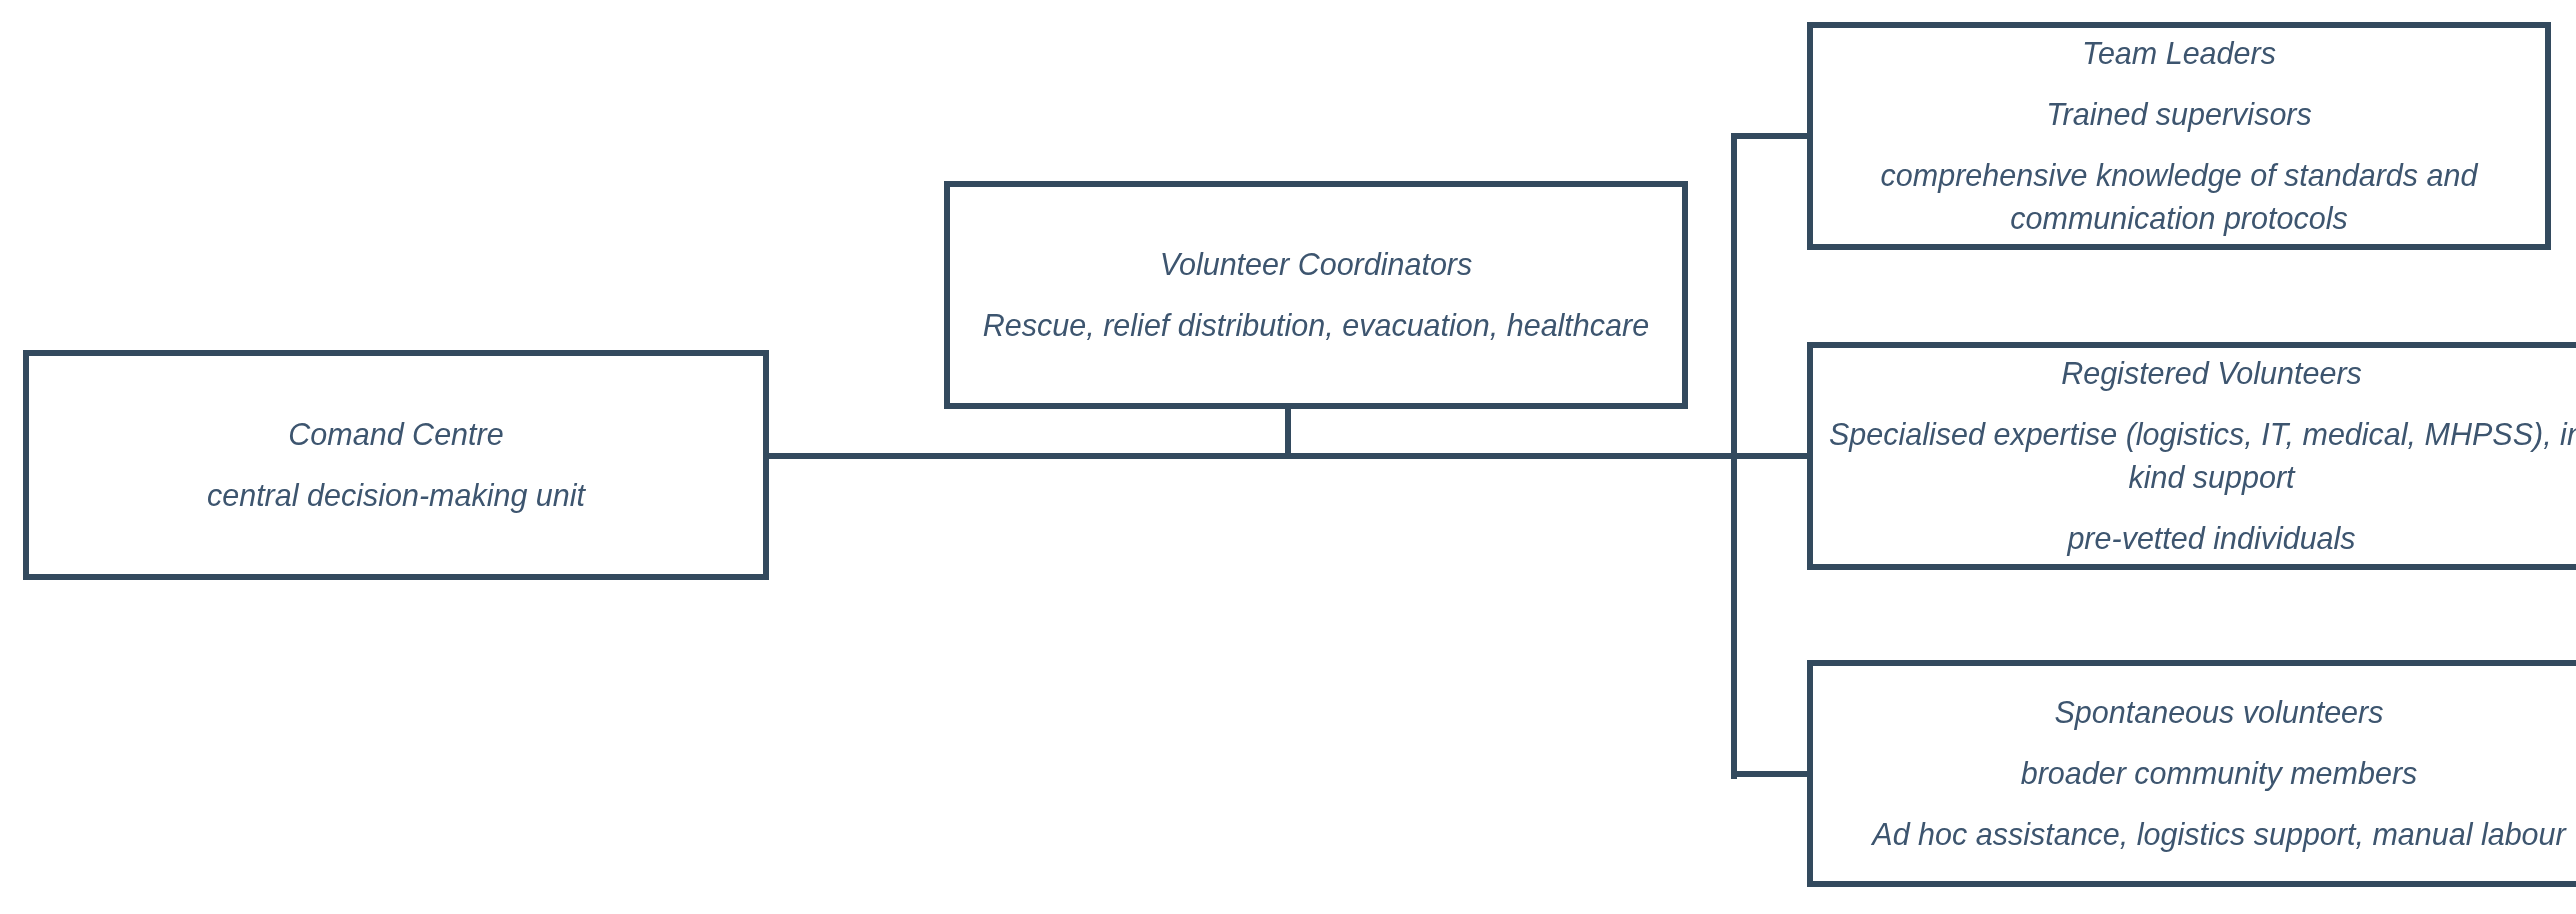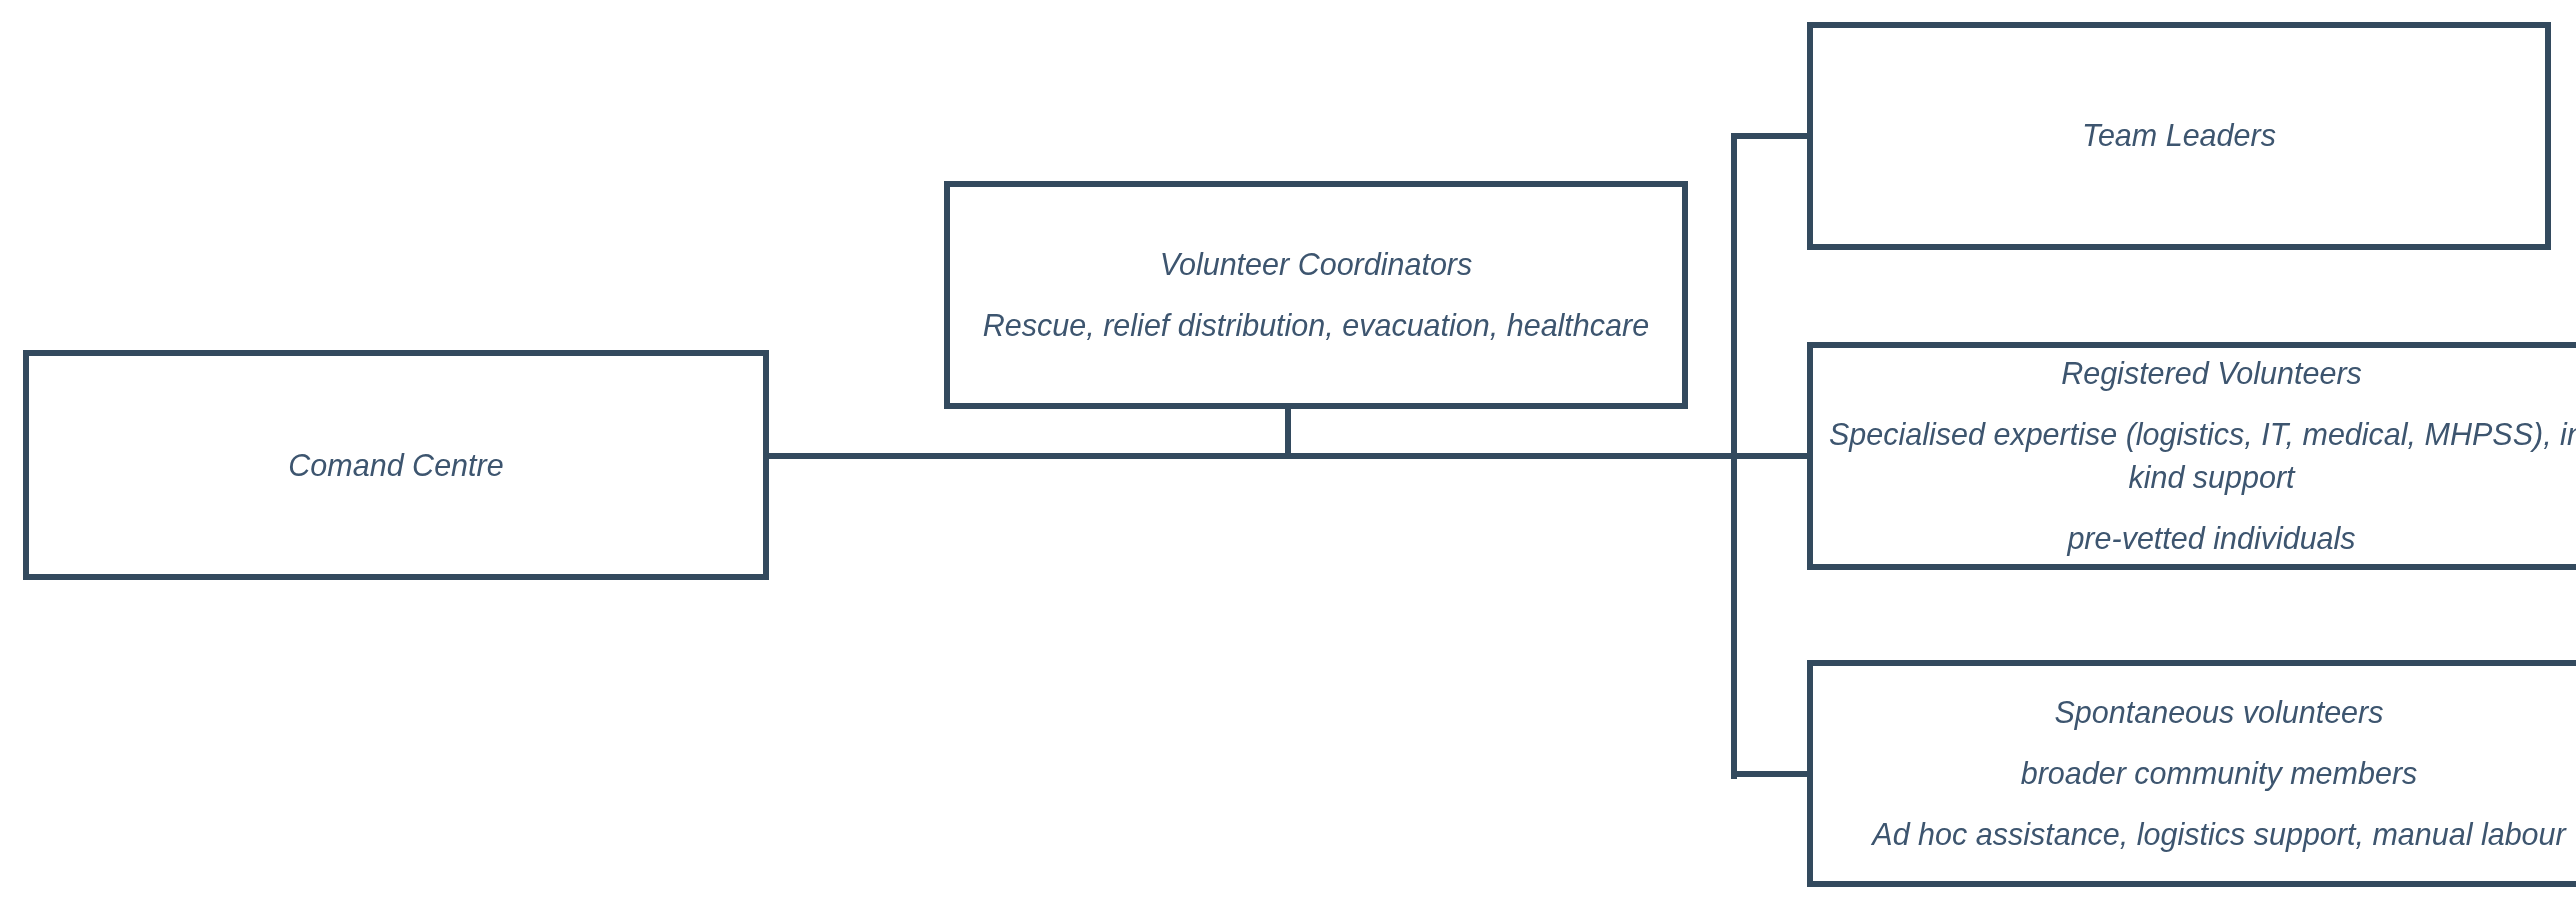--- a/index.html
+++ b/index.html
@@ -53,29 +53,32 @@
 <div class="canvas">
 
   <div class="connector" style="left:769px; top:453px; width:1038px; height:5.5px;"></div>
   <div class="connector" style="left:1285px; top:409px; width:5.5px; height:50px;"></div>
   <div class="connector" style="left:1731px; top:133px; width:5.5px; height:646px;"></div>
   <div class="connector" style="left:1733px; top:133px; width:76px; height:5.5px;"></div>
   <div class="connector" style="left:1733px; top:771px; width:76px; height:5.5px;"></div>
 
   <div class="node" id="node-command">
     <p>Comand Centre</p>
+    <p>central decision-making unit</p>
   </div>
 
   <div class="node" id="node-coord">
     <p>Volunteer Coordinators</p>
     <p>Rescue, relief distribution, evacuation, healthcare</p>
   </div>
 
   <div class="node" id="node-team">
     <p>Team Leaders</p>
+    <p>Trained supervisors</p>
+    <p>comprehensive knowledge of standards and communication protocols</p>
   </div>
 
   <div class="node" id="node-registered">
     <p>Registered Volunteers</p>
     <p>Specialised expertise (logistics, IT, medical, MHPSS), in-kind support</p>
     <p>pre-vetted individuals</p>
   </div>
 
   <div class="node" id="node-spont">
     <p>Spontaneous volunteers</p>

